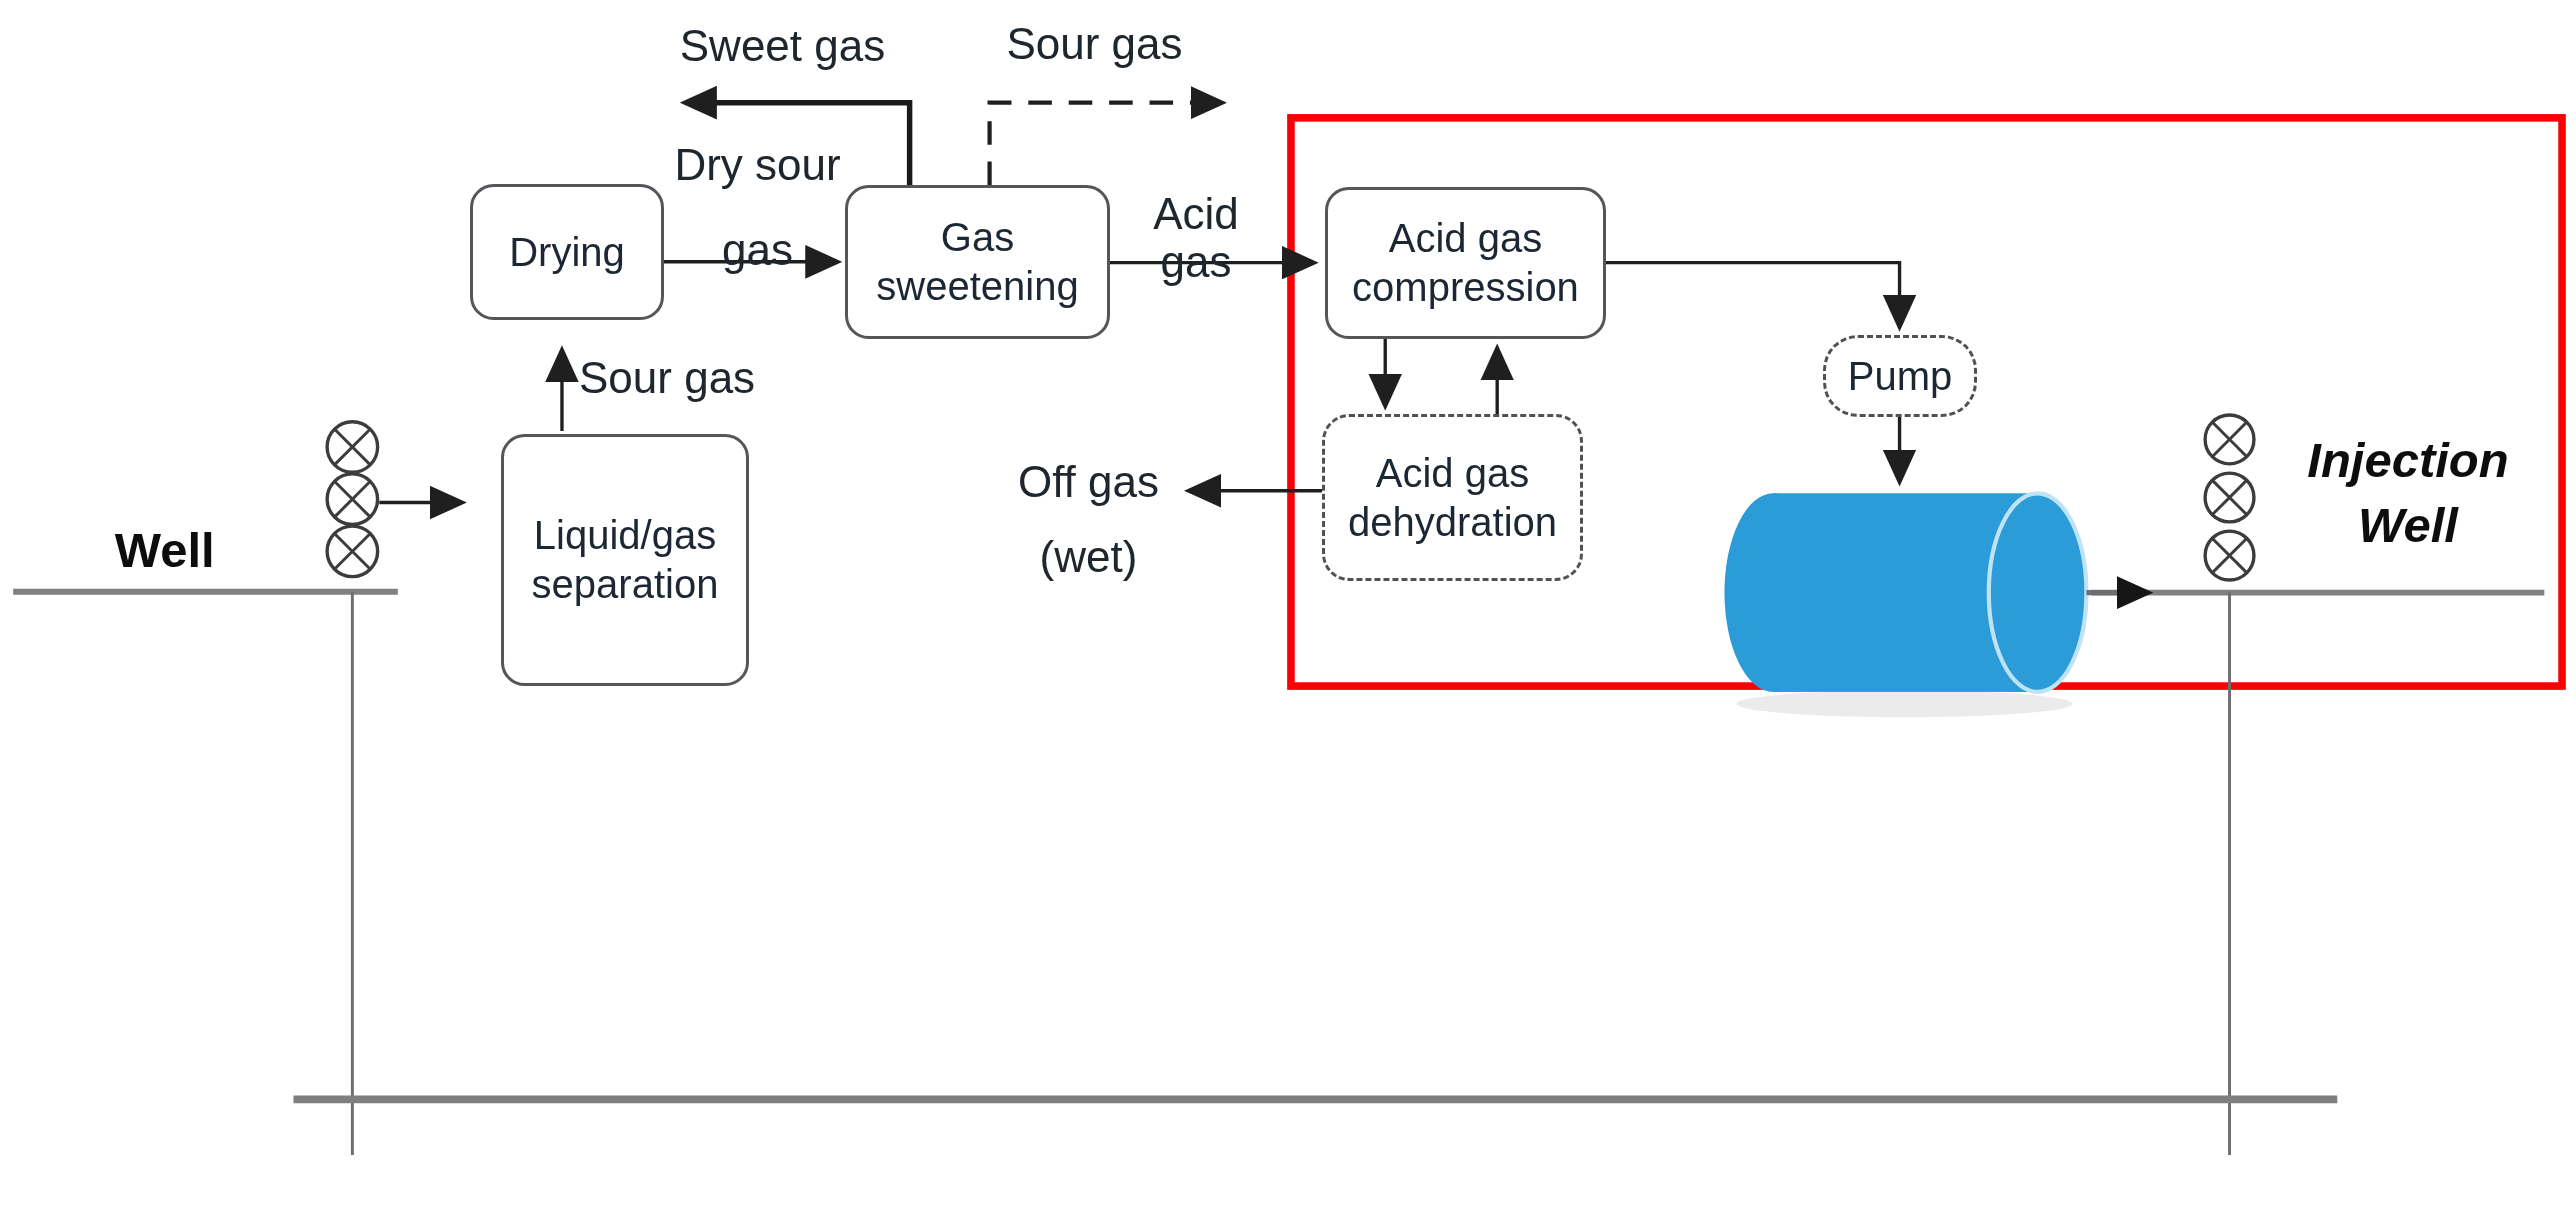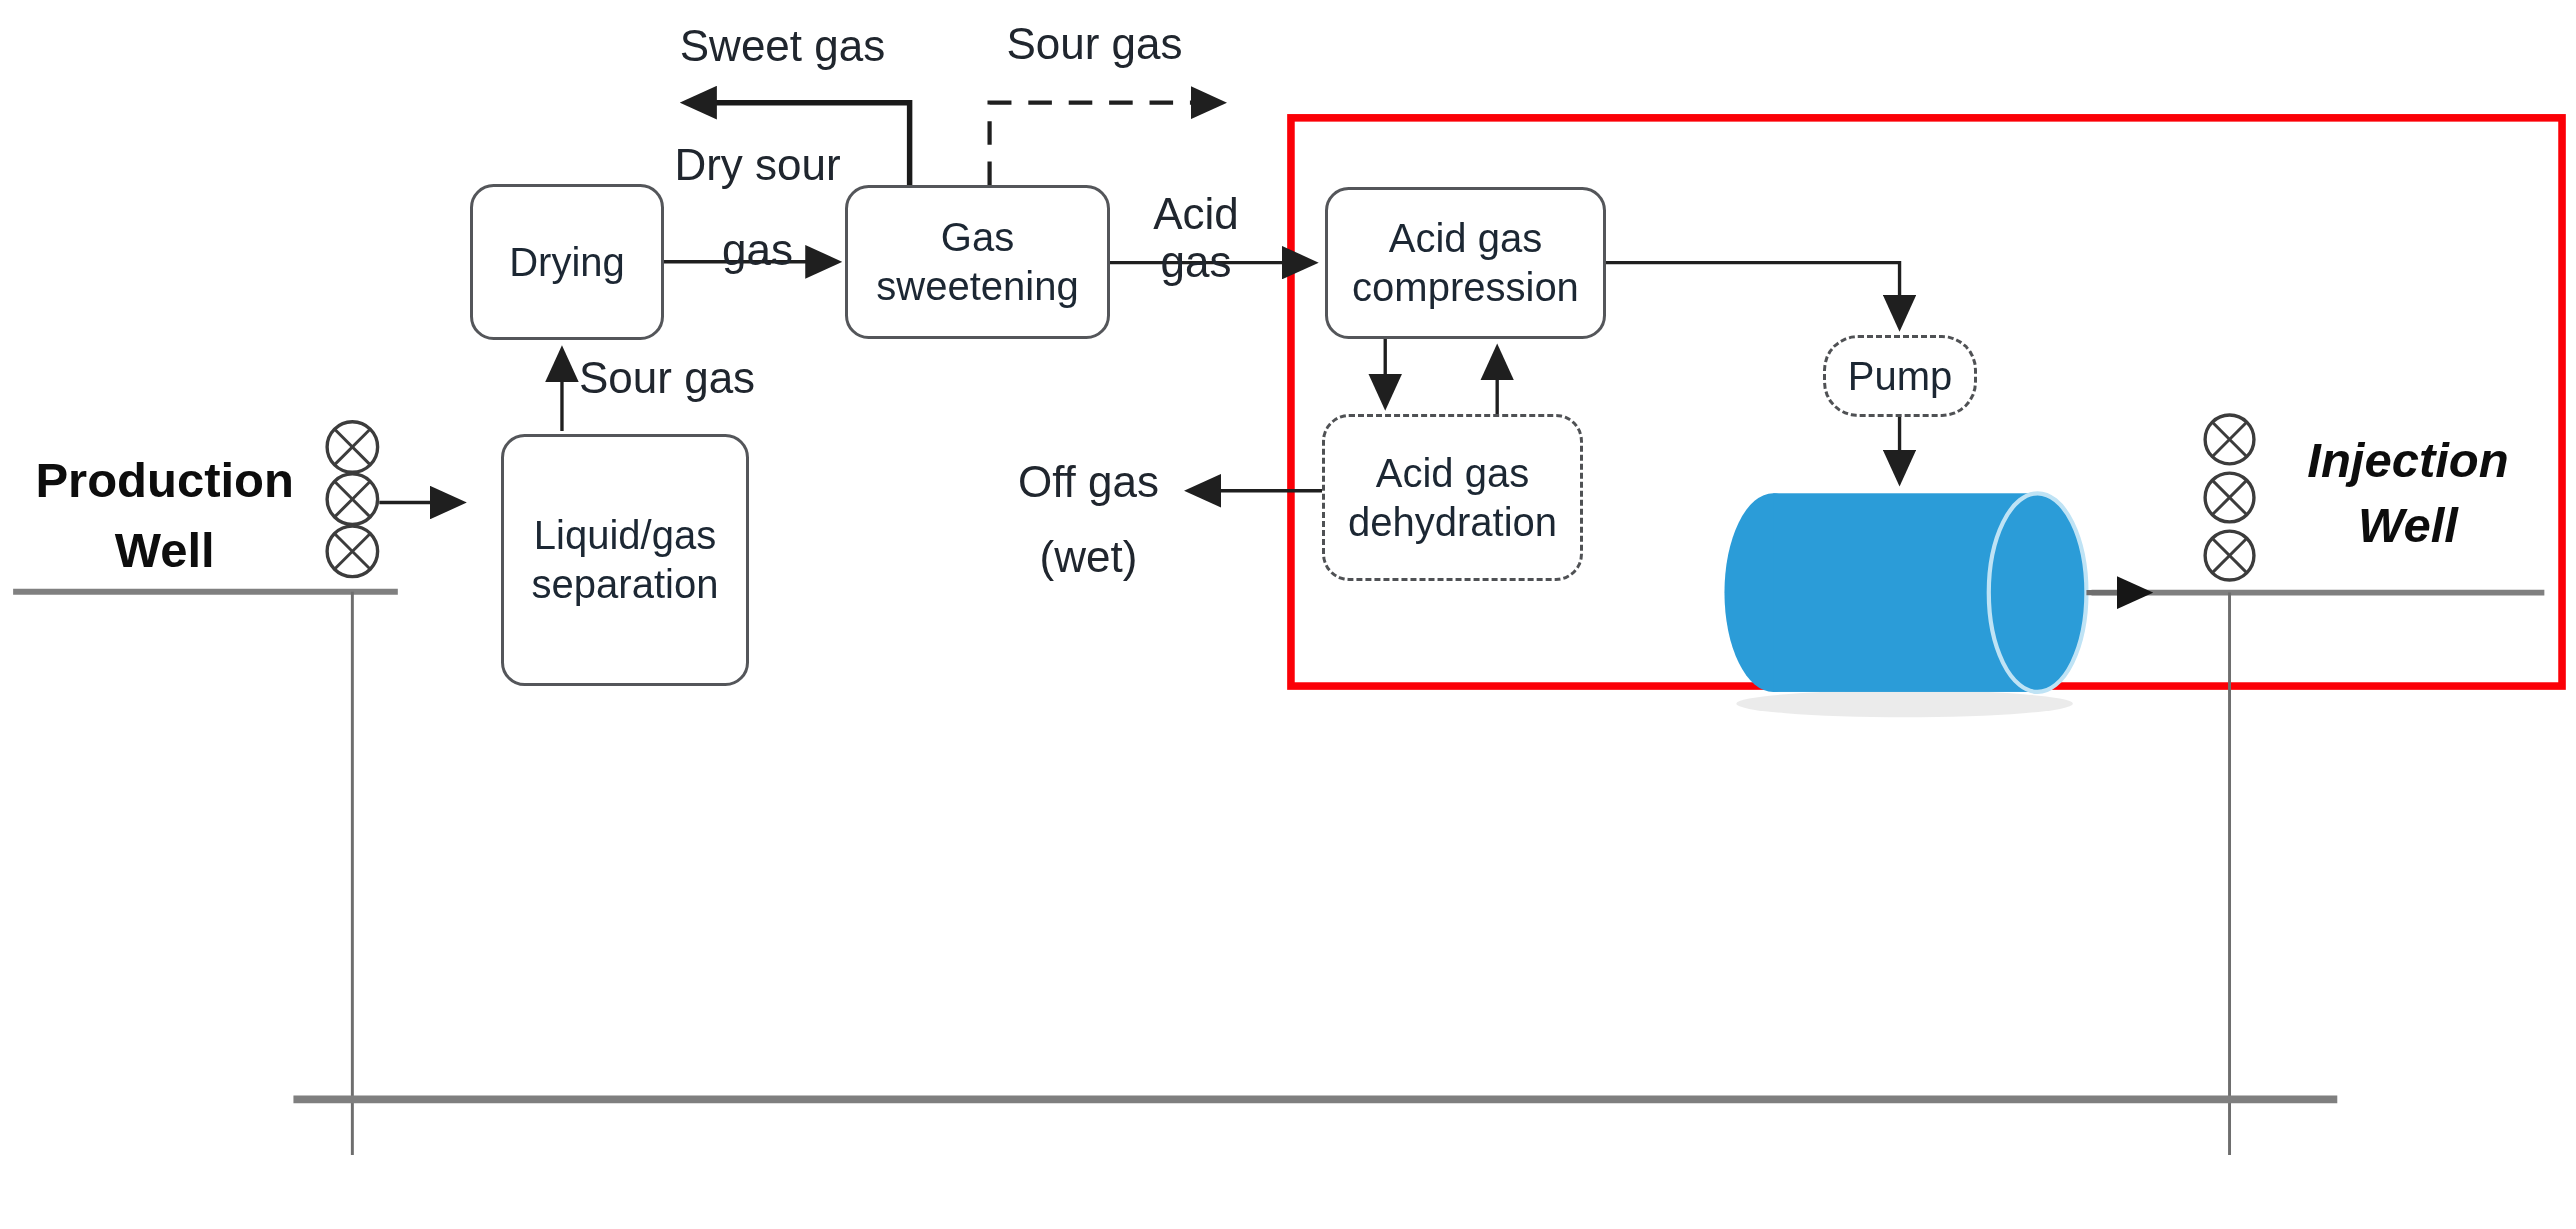--- a/index.html
+++ b/index.html
@@ -102,21 +102,21 @@
     <polyline points="1907,312 2256,312 2256,356" fill="none" stroke="#1f1f1f" stroke-width="4" marker-end="url(#ah4)"></polyline>
     <line x1="2256" y1="495" x2="2256" y2="540" stroke="#1f1f1f" stroke-width="4" marker-end="url(#ah4)"></line>
     <line x1="1645" y1="402" x2="1645" y2="450" stroke="#1f1f1f" stroke-width="4" marker-end="url(#ah4)"></line>
     <line x1="1778" y1="492" x2="1778" y2="446" stroke="#1f1f1f" stroke-width="4" marker-end="url(#ah4)"></line>
     <line x1="1570" y1="583" x2="1444" y2="583" stroke="#1f1f1f" stroke-width="4" marker-end="url(#ah4)"></line>
     <polyline points="1080,220 1080,122 845,122" fill="none" stroke="#1a1a1a" stroke-width="6.5" marker-end="url(#ah65)"></polyline>
     <polyline points="1175,220 1175,122 1420,122" fill="none" stroke="#1f1f1f" stroke-width="5" stroke-dasharray="28 20" marker-end="url(#ah5)"></polyline>
     <line x1="2478" y1="704" x2="2520" y2="704" stroke="#6e6e6e" stroke-width="6" marker-end="url(#ah6)"></line>
   </svg>
 
-  <div class="node" style="left:470px;top:184px;width:194px;height:156px;">
+  <div class="node" style="left:470px;top:184px;width:194px;height:136px;">
     <span>Drying</span>
   </div>
 
   <div class="node" style="left:457px;top:434px;width:248px;height:252px;margin-left:44px;">
     <span>Liquid/gas</span>
     <span>separation</span>
   </div>
 
   <div class="node" style="left:845px;top:185px;width:265px;height:154px;">
     <span>Gas</span>
@@ -147,21 +147,21 @@
   <div class="flow-label" style="left:579px;top:354px;width:219px;text-align:left;">Sour gas</div>
 
   <div class="flow-label" style="left:1112px;top:190px;width:168px;">Acid gas</div>
 
   <div class="flow-label two-line" style="left:994px;top:445px;width:189px;">
     <span>Off gas</span><br>
     <span>(wet)</span>
   </div>
 
   <div class="bold-label" style="left:6.7px;top:446px;width:316px;">
-    <span>Production</span><br>
+    <br>
     <span>Well</span>
   </div>
 
   <div class="bold-label" style="left:2265px;top:428px;width:286px;line-height:1.32;font-style:italic;">
     <span>Injection</span><br>
     <span>Well</span>
   </div>
 
 
 

